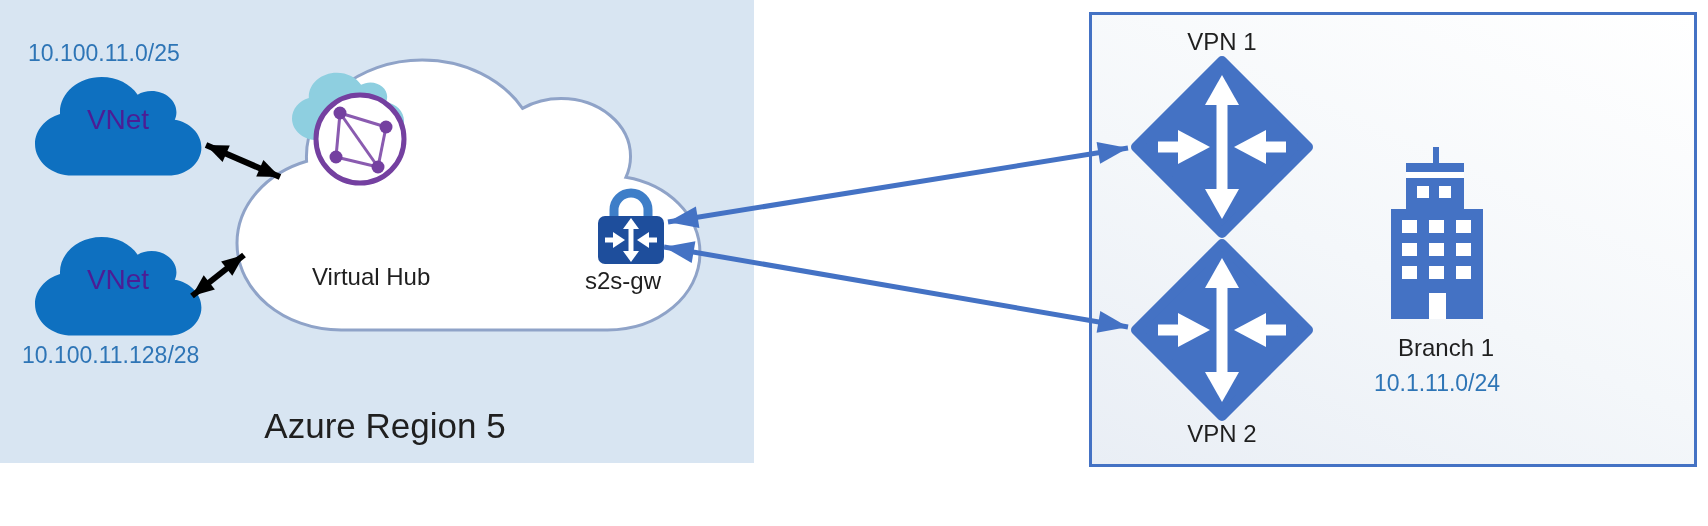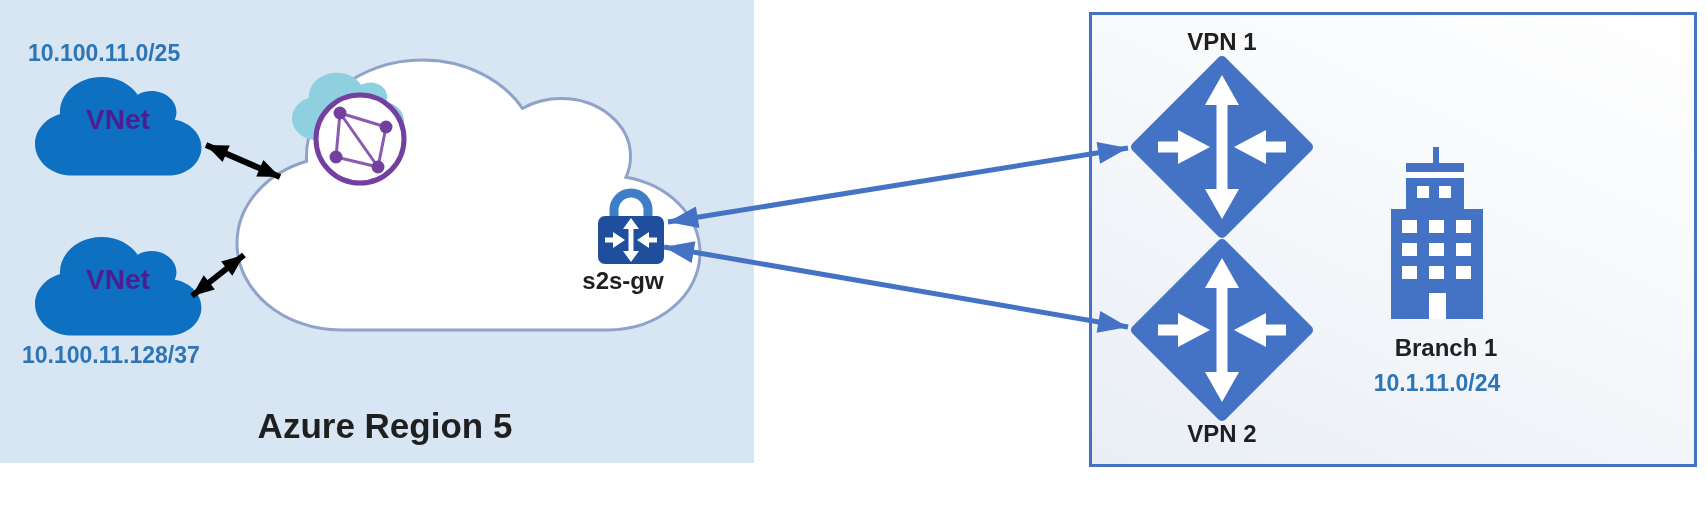--- a/index.html
+++ b/index.html
@@ -1,18 +1,18 @@
 <!DOCTYPE html>
 <html><head>
 <meta charset="utf-8">
 <style>
   html,body{margin:0;padding:0;background:#ffffff;}
   .canvas{
     position:relative;width:1708px;height:526px;overflow:hidden;
-    font-family:"Liberation Sans",sans-serif;background:#ffffff;font-weight:bold;
+    font-family:"Liberation Sans",sans-serif;background:#ffffff;
   }
   .region-box{
     position:absolute;left:0;top:0;width:754px;height:463px;
     background:#d8e5f2;
   }
   .onprem-box{
     position:absolute;left:1089px;top:12px;width:608px;height:455px;
     box-sizing:border-box;border:3px solid #4472c4;
     background:linear-gradient(205deg,#ffffff 0%,#f4f7fa 55%,#e9eef5 100%);
   }
@@ -133,22 +133,23 @@
       <rect x="1429" y="266" width="15" height="13" fill="#ffffff"></rect>
       <rect x="1456" y="266" width="15" height="13" fill="#ffffff"></rect>
       <rect x="1429" y="293" width="17" height="26" fill="#ffffff"></rect>
     </g>
   </svg>
 
   <div class="lbl cidr" style="left:28px;top:40px;">10.100.11.0/25</div>
   <div class="lbl vnet-text center" style="left:118px;top:104px;">VNet</div>
 
   <div class="lbl vnet-text center" style="left:118px;top:264px;">VNet</div>
-  <div class="lbl cidr" style="left:22px;top:342px;">10.100.11.128/37</div>
+  <div class="lbl cidr" style="left:22px;top:342px;">10.100.11.128/28</div>
 
+  <div class="lbl med" style="left:312px;top:263px;">Virtual Hub</div>
   <div class="lbl med center" style="left:623px;top:267px;">s2s-gw</div>
 
   <div class="lbl region-title center" style="left:385px;top:406px;">Azure Region 5</div>
 
   <div class="lbl med center" style="left:1222px;top:28px;">VPN 1</div>
   <div class="lbl med center" style="left:1222px;top:420px;">VPN 2</div>
 
   <div class="lbl med center" style="left:1437px;top:334px;margin-left:9px;">Branch 1</div>
   <div class="lbl cidr center" style="left:1437px;top:370px;">10.1.11.0/24</div>
 

